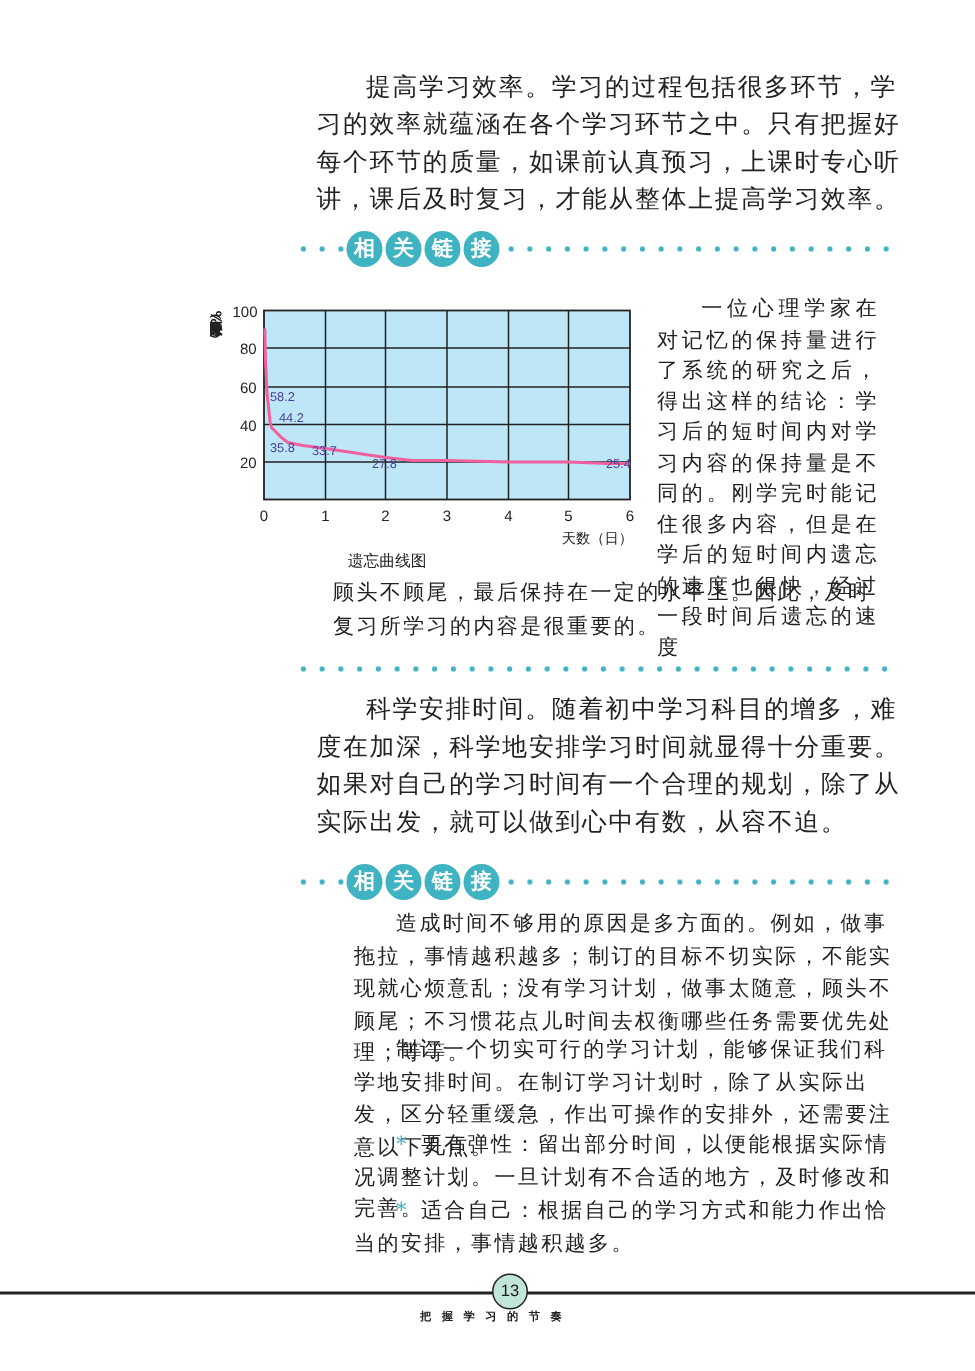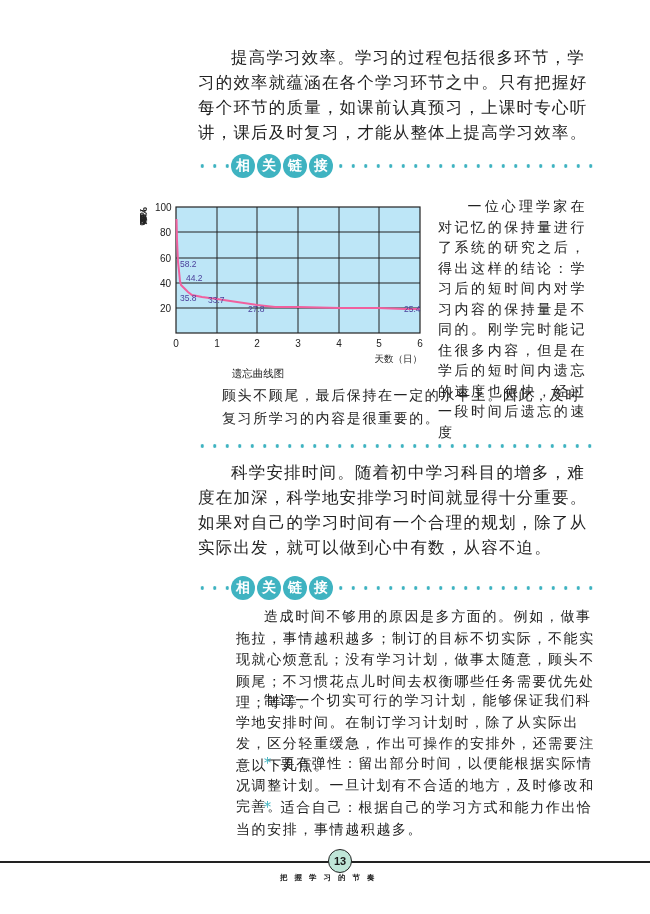--- a/index.html
+++ b/index.html
@@ -1,21 +1,21 @@
 <!DOCTYPE html>
 <html><head>
 <meta charset="utf-8">
 <style>
   html, body { margin: 0; padding: 0; }
   body {
     width: 650px; height: 914px; background: #ffffff; position: relative; overflow: hidden;
     font-family: "DejaVu Sans", sans-serif; color: #1a1a1a;
   }
   .para {
-    position: absolute; left: 198px; width: 392px;
+    position: absolute; left: 211px; width: 392px;
     font-size: 16.5px; line-height: 25px; letter-spacing: 1.2px;
     font-family: "DejaVu Sans", sans-serif; color: #222;
   }
   .para .indent { display: inline-block; width: 33px; }
   .hand {
     font-family: "DejaVu Serif", serif; font-size: 14px; color: #222;
     letter-spacing: 1.6px;
   }
   .dots {
     position: absolute; height: 6px;
@@ -35,21 +35,21 @@
   }
   .side-text .indent { display: inline-block; width: 28px; }
   .below-chart { position: absolute; left: 222px; top: 384px; width: 370px; line-height: 23px; }
   .box-text { position: absolute; left: 236px; width: 370px; line-height: 21.5px; }
   .box-text .indent { display: inline-block; width: 28px; }
   .bullet { color: #3fb3c1; margin-right: 8px; }
   .footer-line { position: absolute; left: 0; top: 861px; width: 650px; height: 1.5px; background: #222; }
   .page-num {
     position: absolute; left: 328px; top: 849px; width: 22px; height: 22px; border-radius: 50%;
     background: #bfe6d8; border: 1.5px solid #222; font-size: 11px; display: flex;
-    align-items: center; justify-content: center; font-family: "Liberation Sans", sans-serif; font-weight: bold;
+    align-items: center; justify-content: center; font-family: "Liberation Sans", sans-serif;
   }
   .footer-title {
     position: absolute; left: 280px; top: 873px; width: 120px; text-align: left;
     font-size: 7.5px; letter-spacing: 7px; font-weight: bold; color: #222;
   }
 </style>
 </head>
 <body>
 
 <div class="para" style="top:45px;"><span class="indent"></span><span>提高学习效率。学习的过程包括很多环节，学习的效率就蕴涵在各个学习环节之中。只有把握好每个环节的质量，如课前认真预习，上课时专心听讲，课后及时复习，才能从整体上提高学习效率。</span></div>

